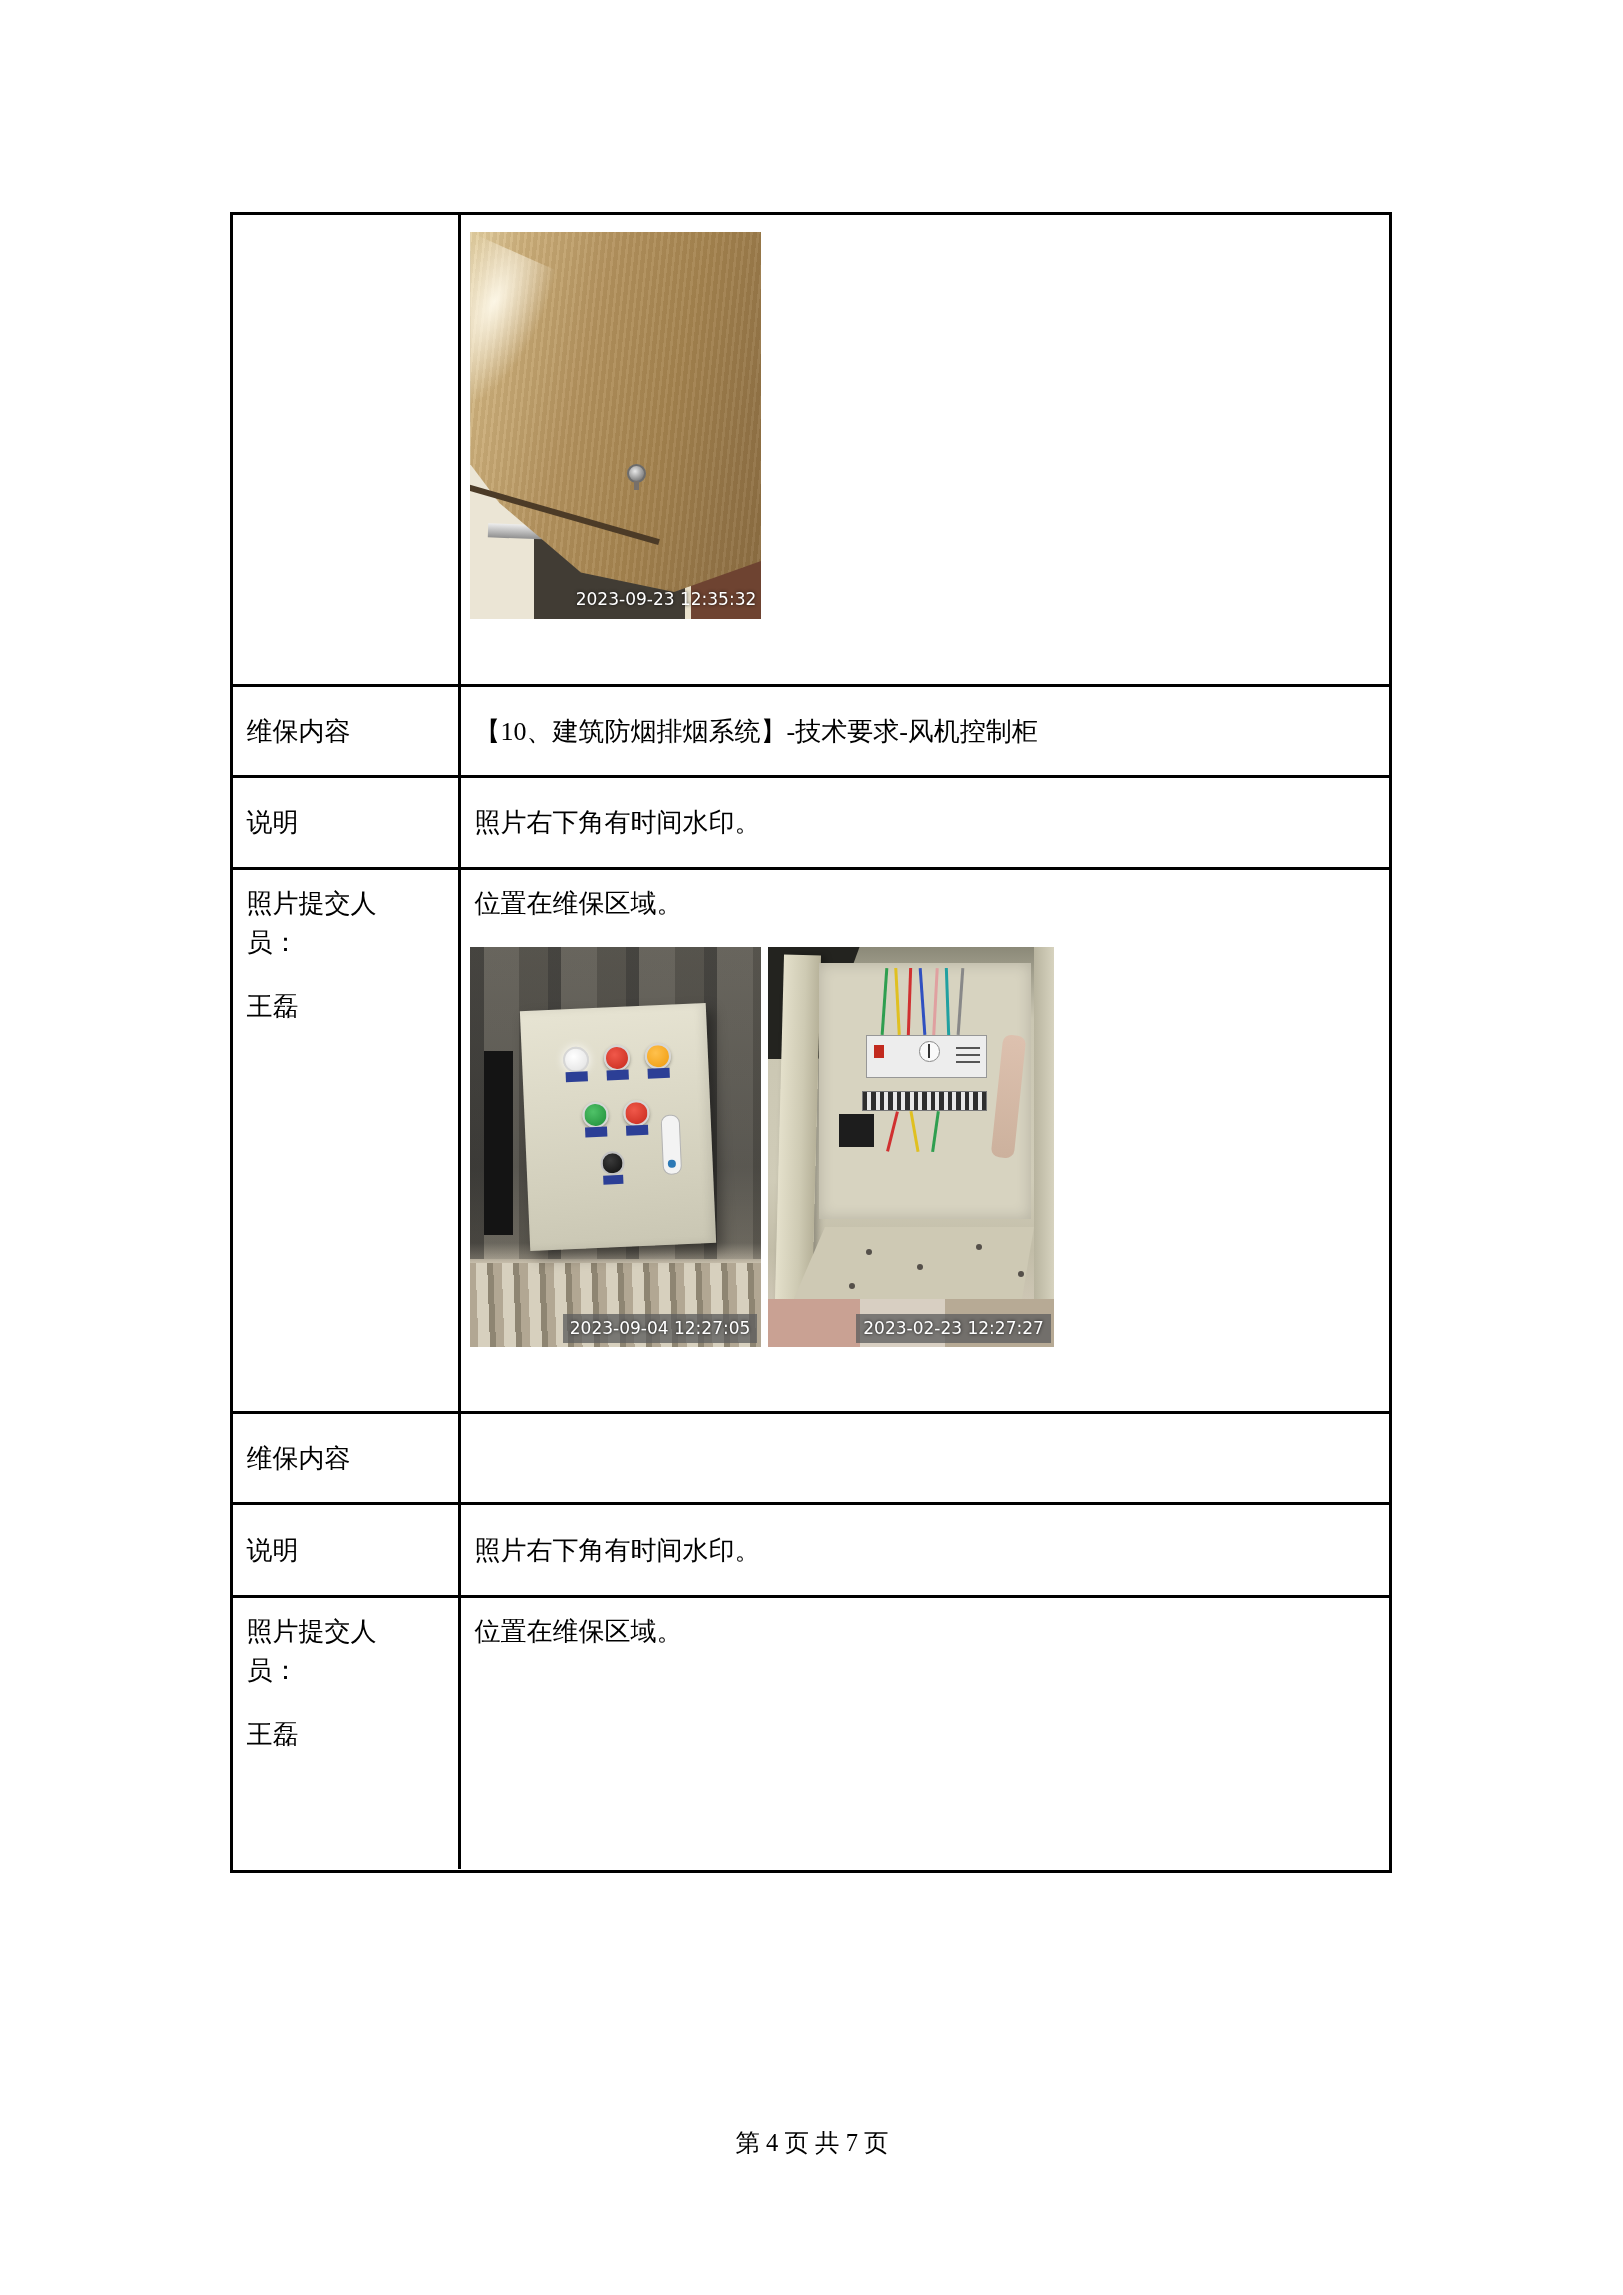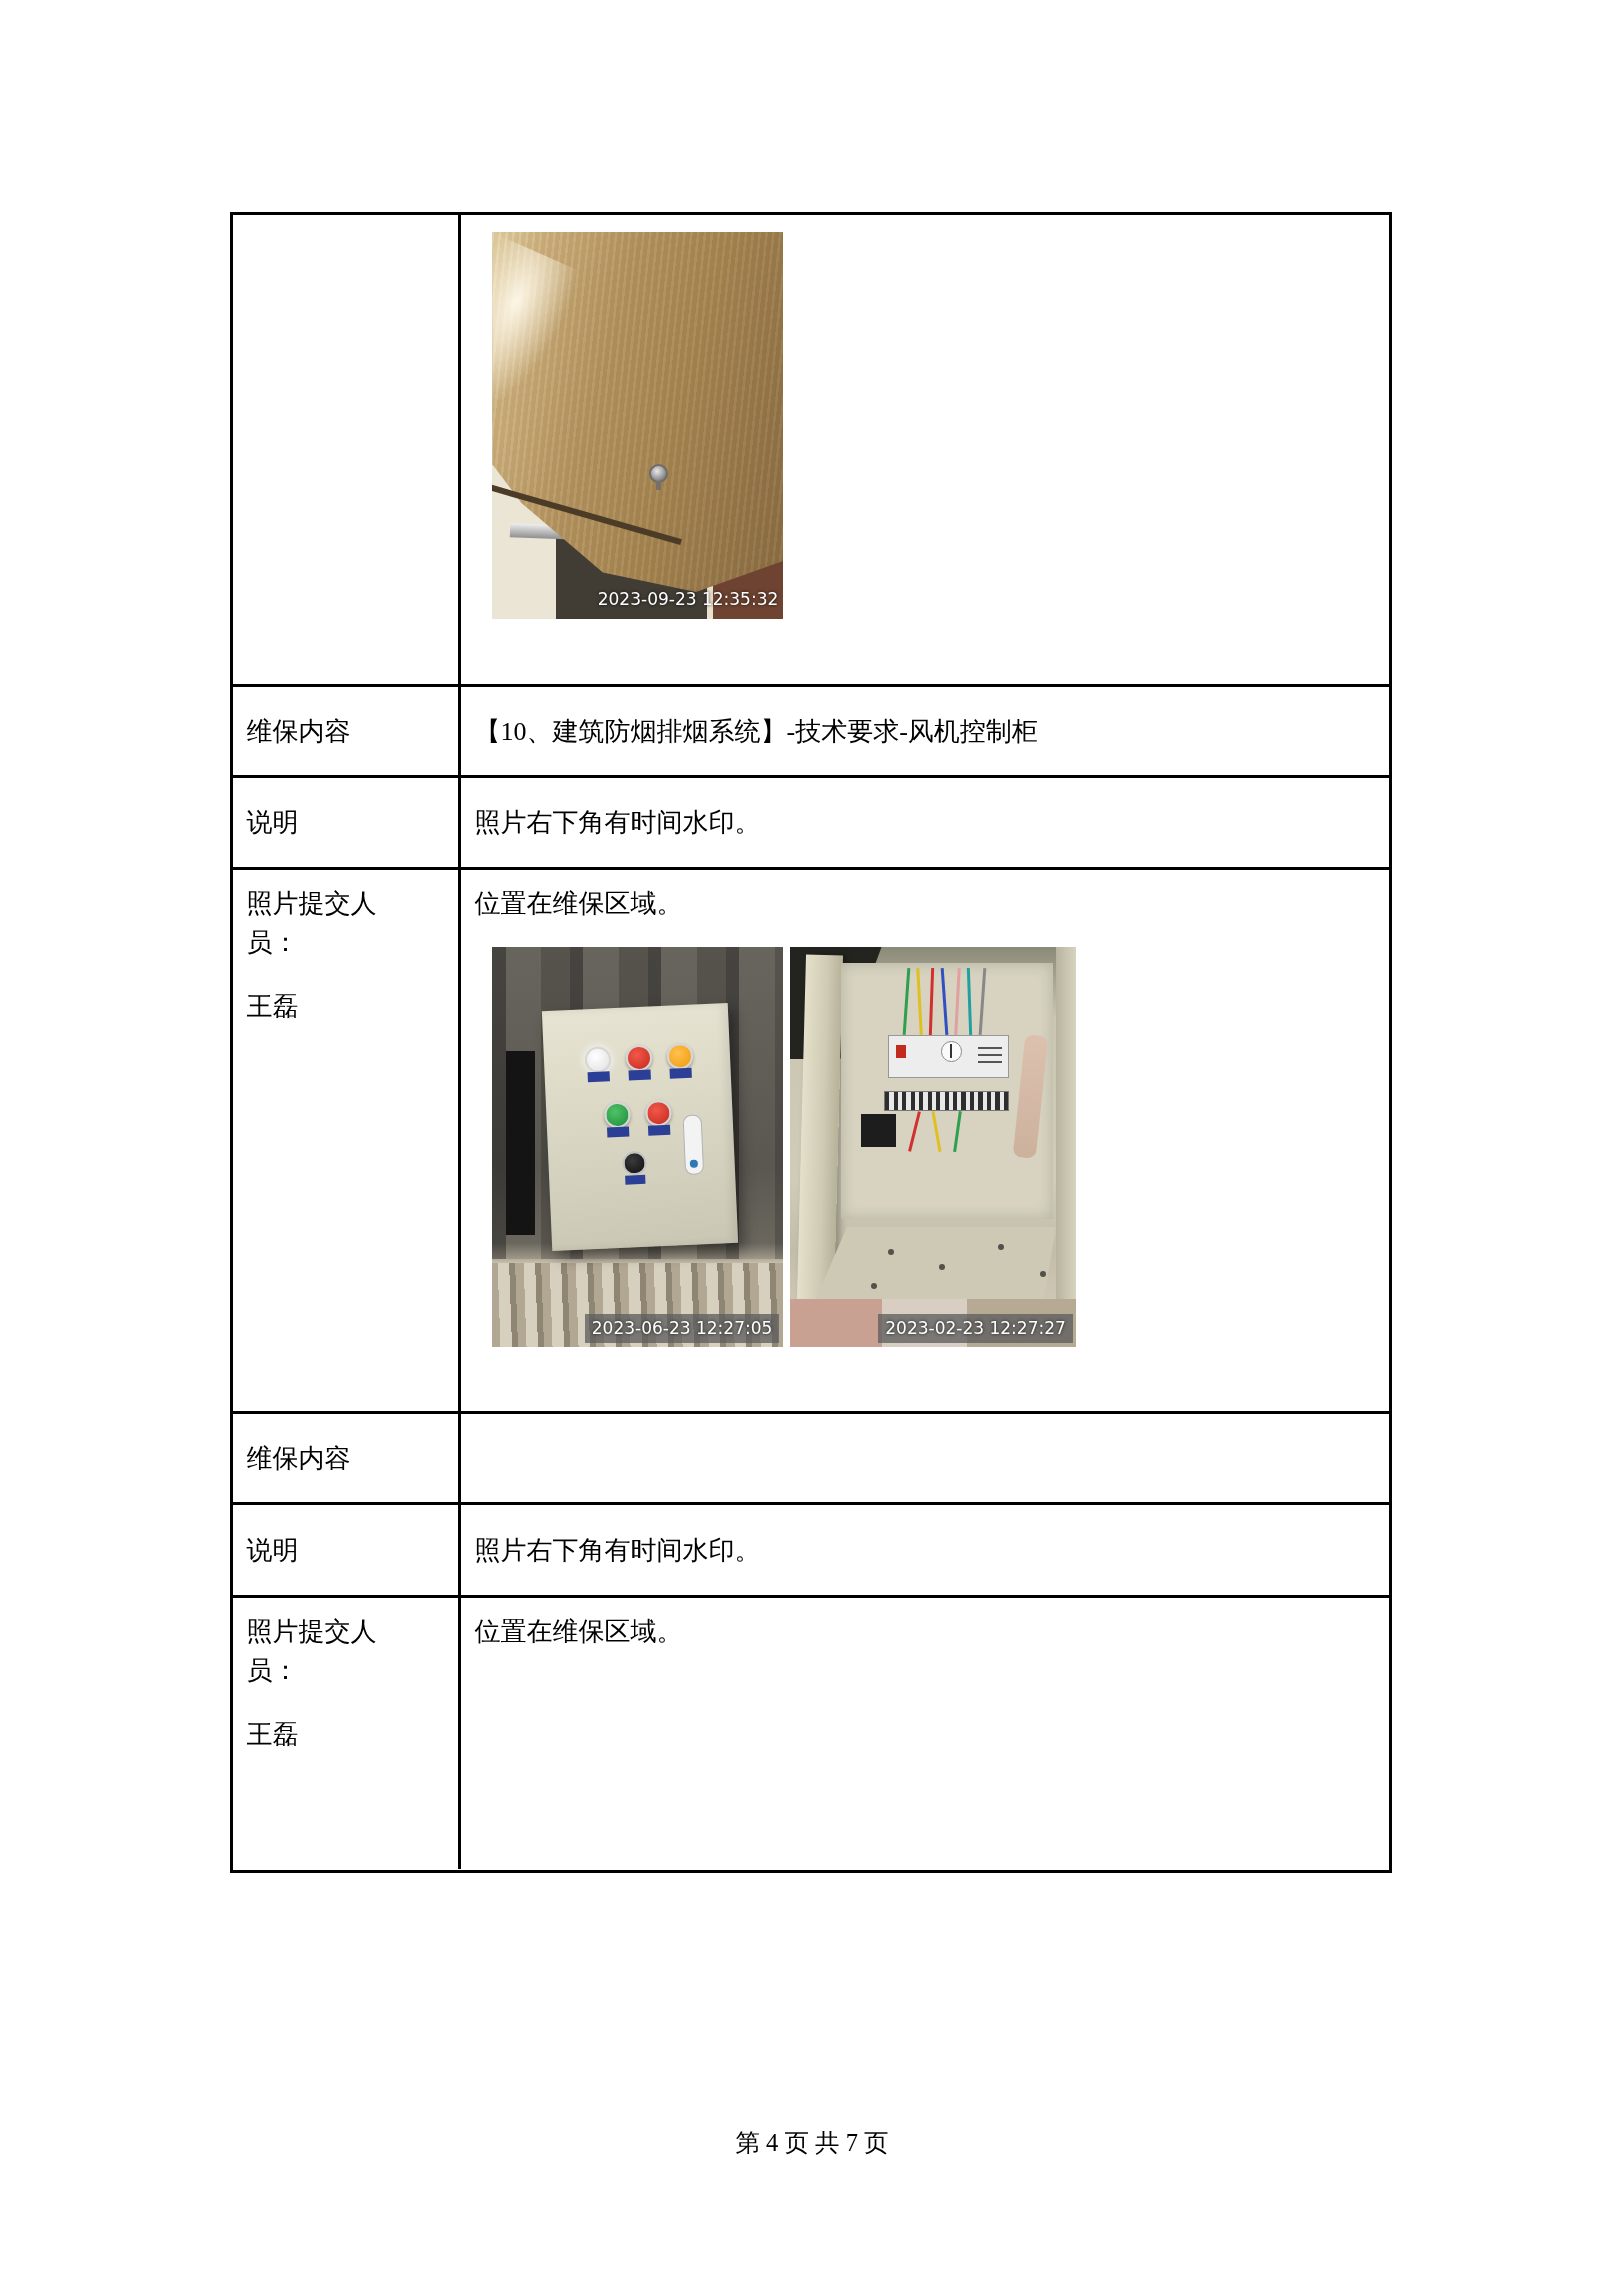--- a/index.html
+++ b/index.html
@@ -29,21 +29,21 @@
   .r6 { height:93px; }
   .r7 { height:274px; }
   .label-row .c1, .label-row .c2 { display:flex; align-items:center;font-family:Liberation Serif, serif; }
   .label-row .c1 { padding-left:13.5px; }
   .label-row .c2 { padding-left:13.5px; }
   .tall .c1 { padding:13.5px 8.5px 0 13.5px; }
   .tall .c2 { padding:13.5px 0 0 13.5px; }
   .submitter-name { margin-top:25px; }
 
   
-  .photo { position:absolute; overflow:hidden; background:#999;margin-left:22px; }
+  .photo { position:absolute; overflow:hidden; background:#999; }
   .ts {
     position:absolute; right:5px; bottom:6.8px;
     font-family:"DejaVu Sans", sans-serif; font-size:17px; color:#fff;
     text-shadow:0 0 3.4px rgba(0,0,0,.85); white-space:nowrap;
   }
   .ts.bar { background:rgba(95,95,95,.78); padding:1.7px 6.8px; bottom:4.2px; right:3.4px; }
 
   
   .ph-ceiling { left:9.3px; top:17px; width:291px; height:387px; background:#cfc9ba; }
   .hall-bg   { position:absolute; left:0; right:0; top:52%; bottom:0; background:#b6ae9c; }
@@ -185,21 +185,21 @@
           <div class="pb-scaffold"></div>
           <div class="pb-panel">
             <div class="lt lt-white"></div>
             <div class="lt lt-red1"></div>
             <div class="lt lt-amber"></div>
             <div class="lt lt-green"></div>
             <div class="lt lt-red2"></div>
             <div class="knob"></div>
             <div class="handle"></div>
           </div>
-          <div class="ts bar">2023-06-23 12:27:05</div>
+          <div class="ts bar">2023-09-04 12:27:05</div>
         </div>
 
         <div class="photo ph-cabinet">
           <div class="cab-darktop"></div>
           <div class="cab-door"></div>
           <div class="cab-frame"></div>
           <div class="cab-inner">
             <div class="wire w1"></div>
             <div class="wire w2"></div>
             <div class="wire w3"></div>

